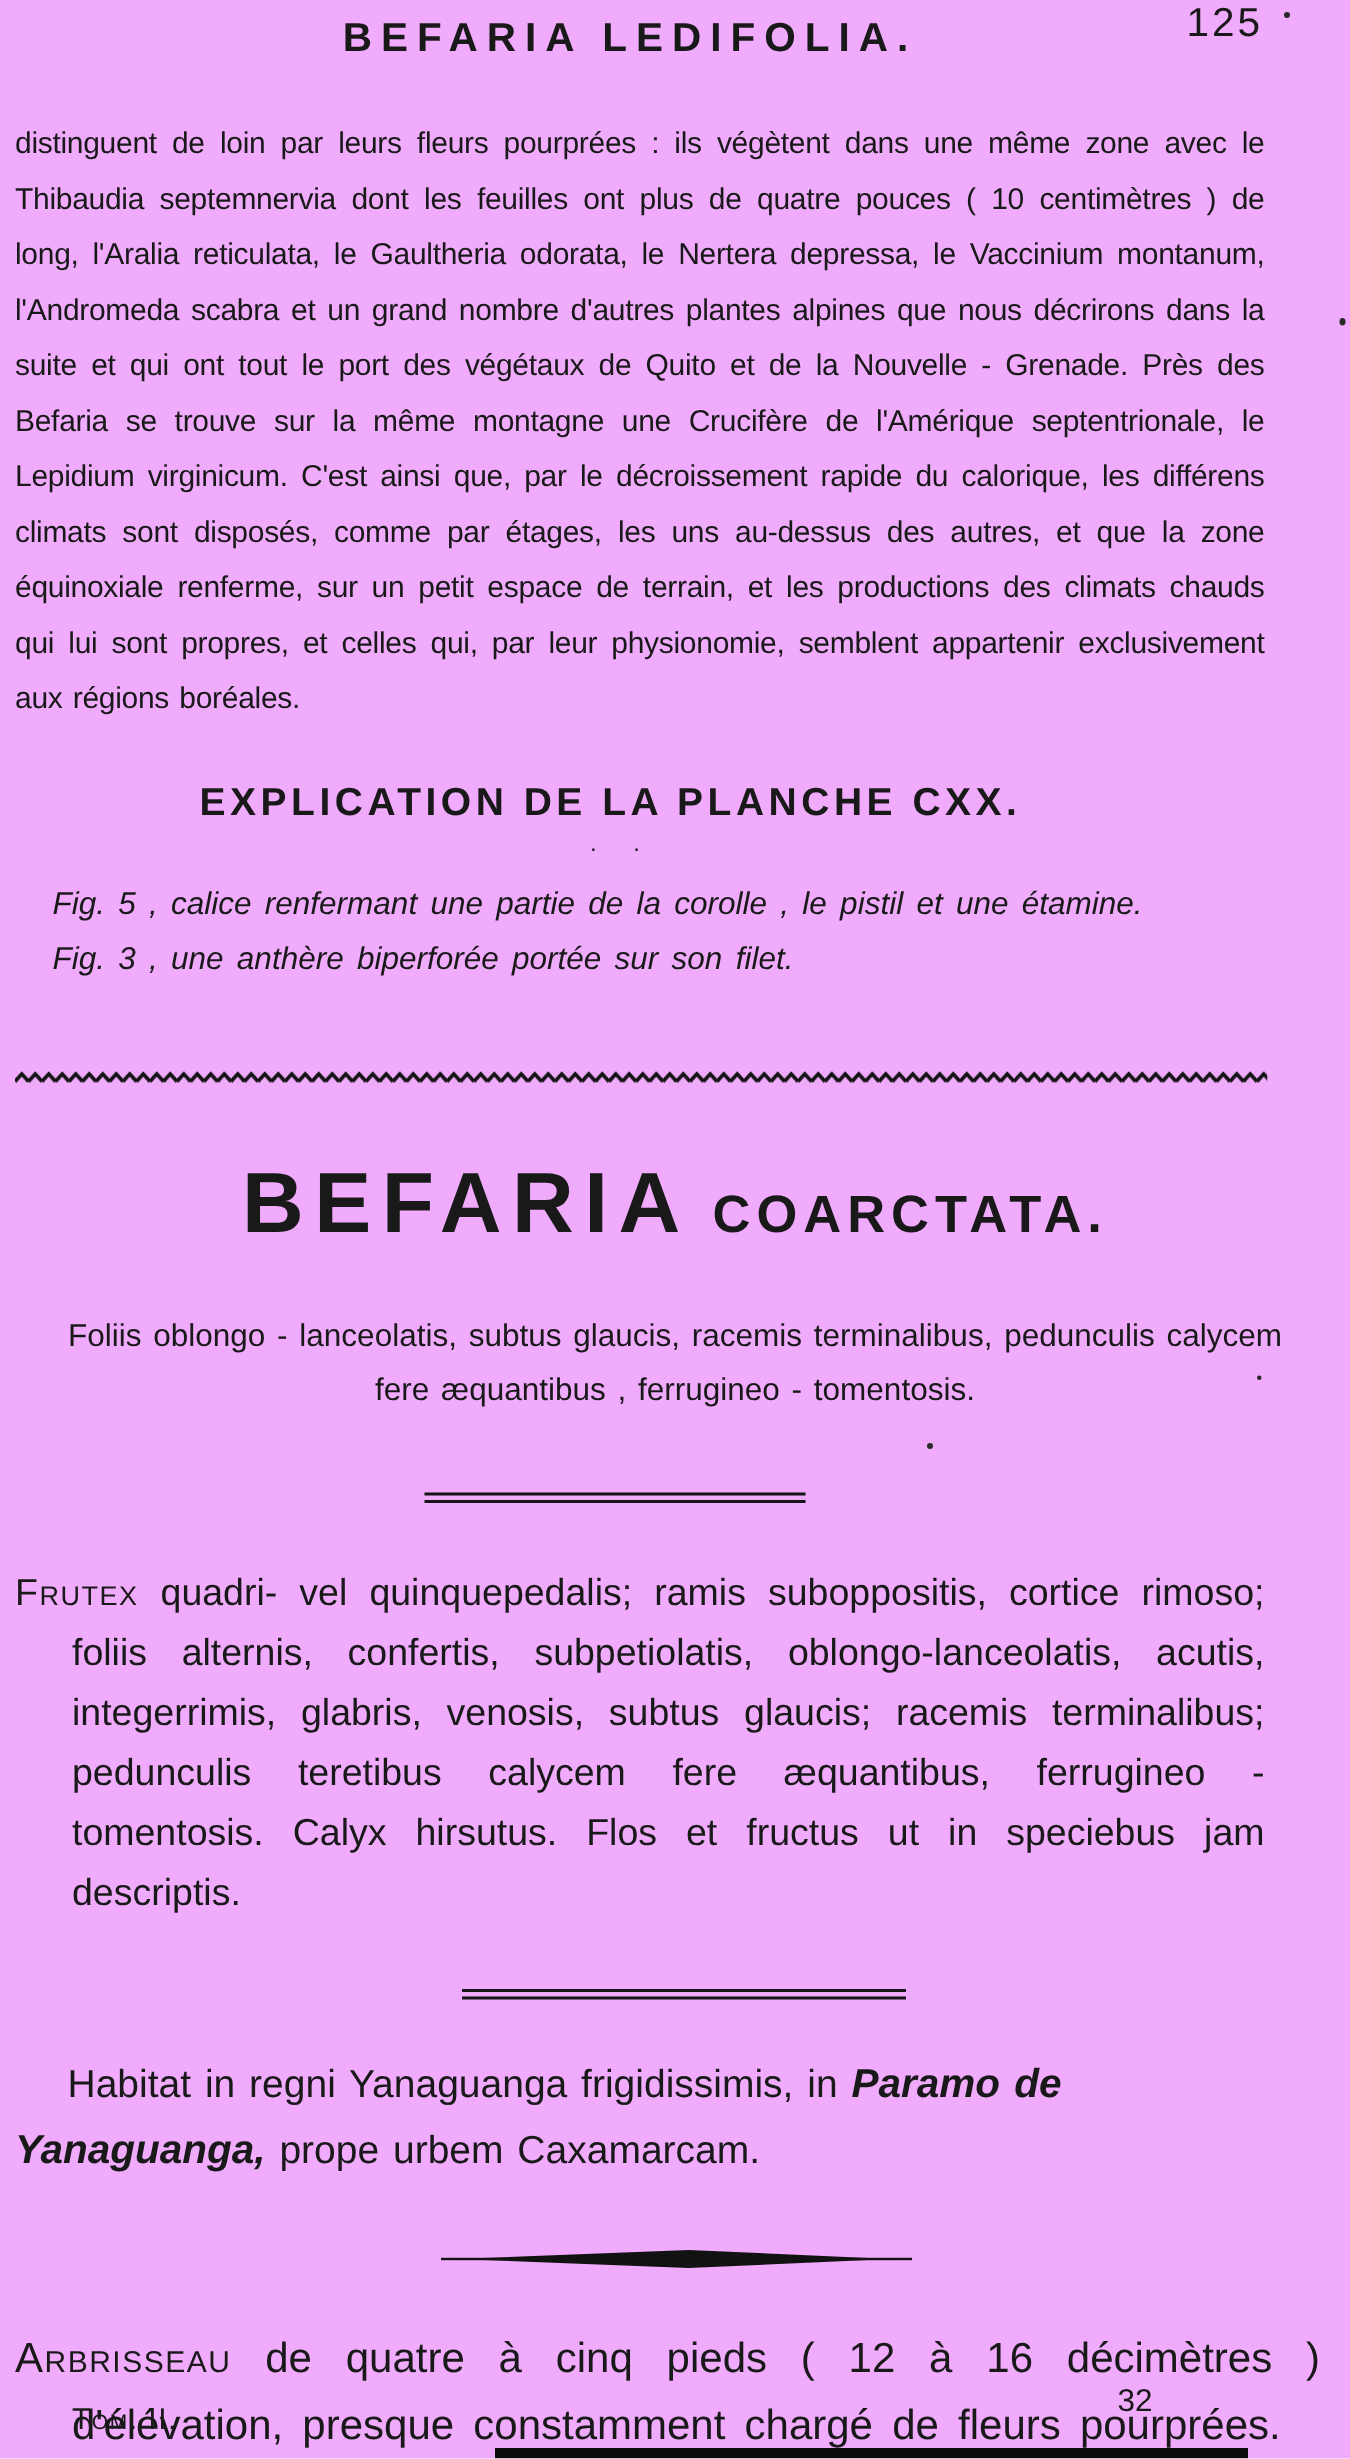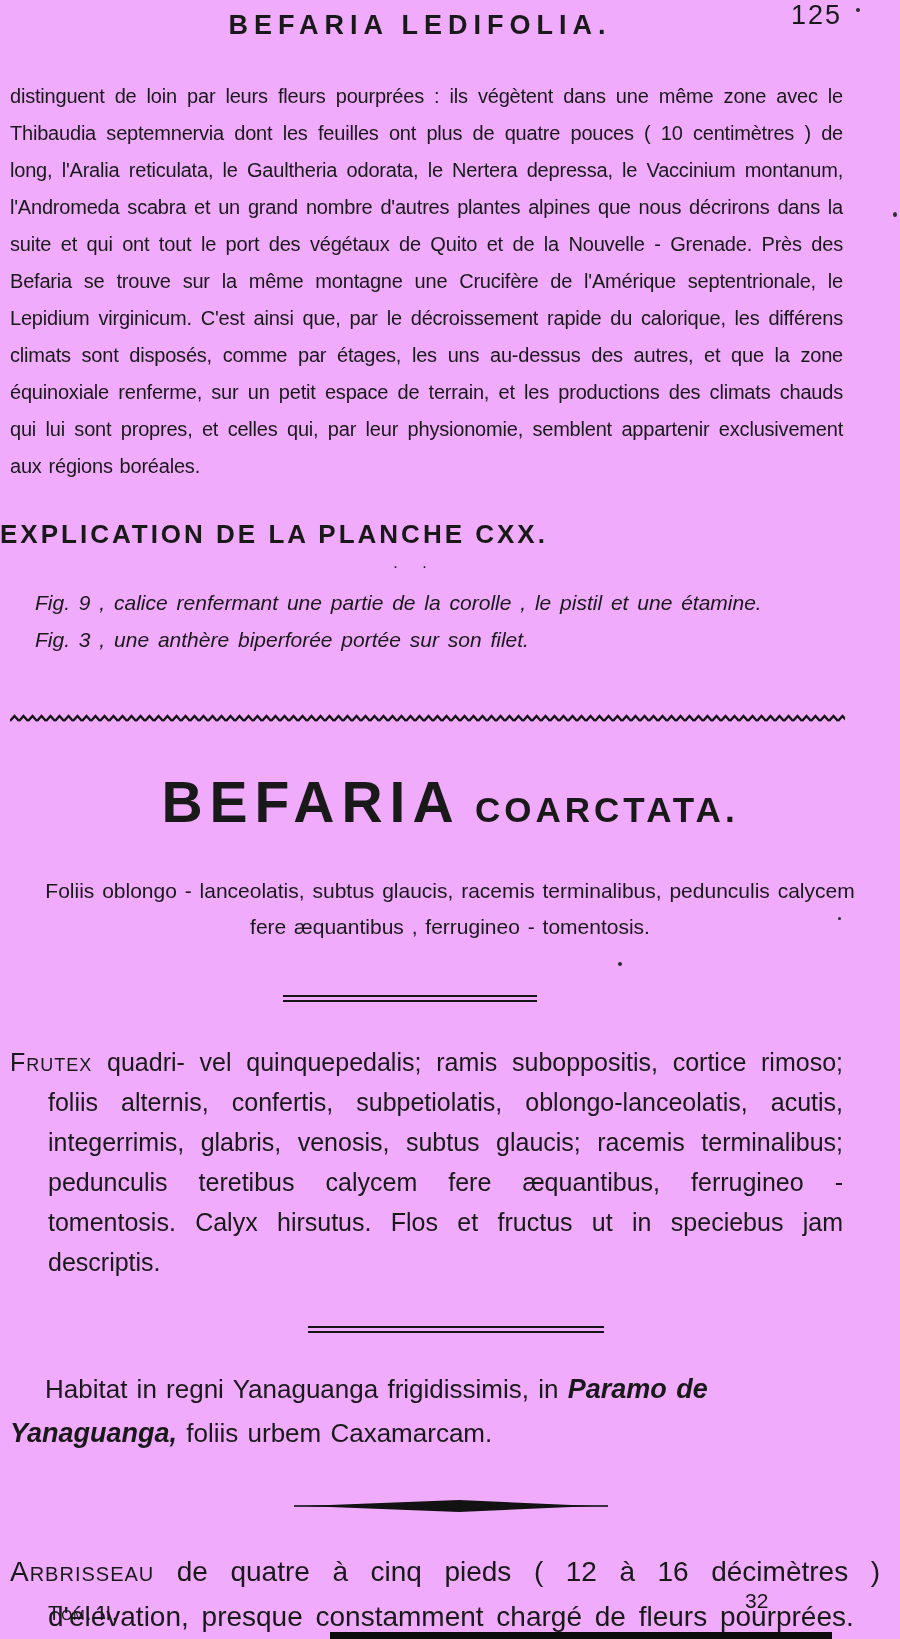--- a/index.html
+++ b/index.html
@@ -34,21 +34,21 @@
     margin: 12px 57px 0 10px;
     font-size: 20px;
     line-height: 37px;
     text-align: justify;
     letter-spacing: -0.2px;
     word-spacing: 1.5px;
   }
   
   .plate-heading {
     margin-top: 34px;
-    text-align: left;
+    text-align: center;
     padding-right: 86px;
     font-size: 26px;
     font-weight: bold;
     letter-spacing: 3px;
   }
   .ornament-dots {
     text-align: center;
     padding-right: 70px;
     font-size: 16px;
     letter-spacing: 10px;
@@ -173,21 +173,21 @@
     <div class="page-number">125</div>
   </div>
 
   <p class="para-french">distinguent de loin par leurs fleurs pourprées : ils végètent dans une même zone avec le Thibaudia septemnervia dont les feuilles ont plus de quatre pouces ( 10 centimètres ) de long, l'Aralia reticulata, le Gaultheria odorata, le Nertera depressa, le Vaccinium montanum, l'Andromeda scabra et un grand nombre d'autres plantes alpines que nous décrirons dans la suite et qui ont tout le port des végétaux de Quito et de la Nouvelle - Grenade. Près des Befaria se trouve sur la même montagne une Crucifère de l'Amérique septentrionale, le Lepidium virginicum. C'est ainsi que, par le décroissement rapide du calorique, les différens climats sont disposés, comme par étages, les uns au-dessus des autres, et que la zone équinoxiale renferme, sur un petit espace de terrain, et les productions des climats chauds qui lui sont propres, et celles qui, par leur physionomie, semblent appartenir exclusivement aux régions boréales.</p>
 
   <div class="plate-heading">EXPLICATION DE LA PLANCHE CXX.</div>
 
   <div class="ornament-dots">. .</div>
 
   <div class="fig-lines">
-    <div class="fig-line">Fig. 9 , calice renfermant une partie de la corolle , le pistil et une étamine.</div>
+    <div class="fig-line">Fig. 5 , calice renfermant une partie de la corolle , le pistil et une étamine.</div>
     <div class="fig-line">Fig. 3 , une anthère biperforée portée sur son filet.</div>
   </div>
 
   <svg class="wavy-rule" width="835" height="9" xmlns="http://www.w3.org/2000/svg">
     <defs>
       <pattern id="zigzag" width="9" height="9" patternUnits="userSpaceOnUse">
         <path d="M0 7 L4.5 2 L9 7" fill="none" stroke="#141414" stroke-width="2.4"></path>
       </pattern>
     </defs>
     <rect width="835" height="9" fill="url(#zigzag)"></rect>
@@ -199,21 +199,21 @@
   </div>
 
   <div class="diagnosis">Foliis oblongo - lanceolatis,  subtus glaucis,  racemis terminalibus,  pedunculis calycem fere æquantibus , ferrugineo - tomentosis.</div>
 
   <div class="double-rule double-rule-1"></div>
 
   <p class="para-latin"><span class="lead-caps">Frutex</span><span> quadri- vel quinquepedalis; ramis suboppositis, cortice rimoso; foliis alternis, confertis, subpetiolatis, oblongo-lanceolatis, acutis, integerrimis, glabris, venosis, subtus glaucis; racemis terminalibus; pedunculis teretibus calycem fere æquantibus, ferrugineo - tomentosis. Calyx hirsutus. Flos et fructus ut in speciebus jam descriptis.</span></p>
 
   <div class="double-rule double-rule-2"></div>
 
-  <p class="para-habitat"><span>Habitat in regni Yanaguanga frigidissimis, in </span><span class="habitat-italic">Paramo de Yanaguanga,</span><span> foliis urbem Caxamarcam.</span></p>
+  <p class="para-habitat"><span>Habitat in regni Yanaguanga frigidissimis, in </span><span class="habitat-italic">Paramo de Yanaguanga,</span><span> prope urbem Caxamarcam.</span></p>
 
   <svg class="swelled-rule" width="314" height="14" xmlns="http://www.w3.org/2000/svg">
     <rect x="0" y="6.2" width="314" height="1.6" fill="#121212"></rect>
     <polygon points="10,7 165,1 300,7 165,13" fill="#121212"></polygon>
   </svg>
 
   <p class="para-closing"><span class="lead-caps">Arbrisseau</span><span> de quatre à cinq pieds ( 12 à 16 décimètres ) d'élévation, presque constamment chargé de fleurs pourprées.</span></p>
 
   <div class="footer-left">Tom. II.</div>
   <div class="signature-mark">32</div>

